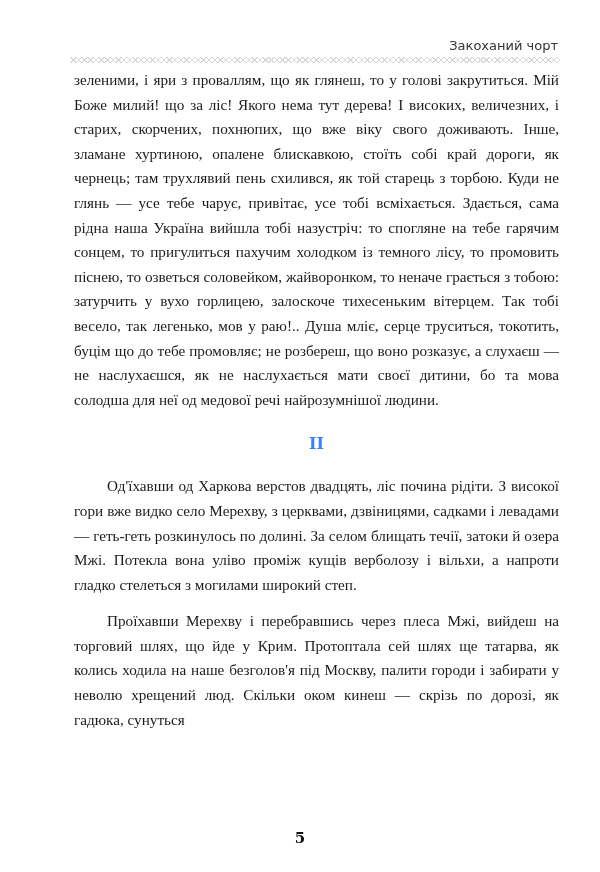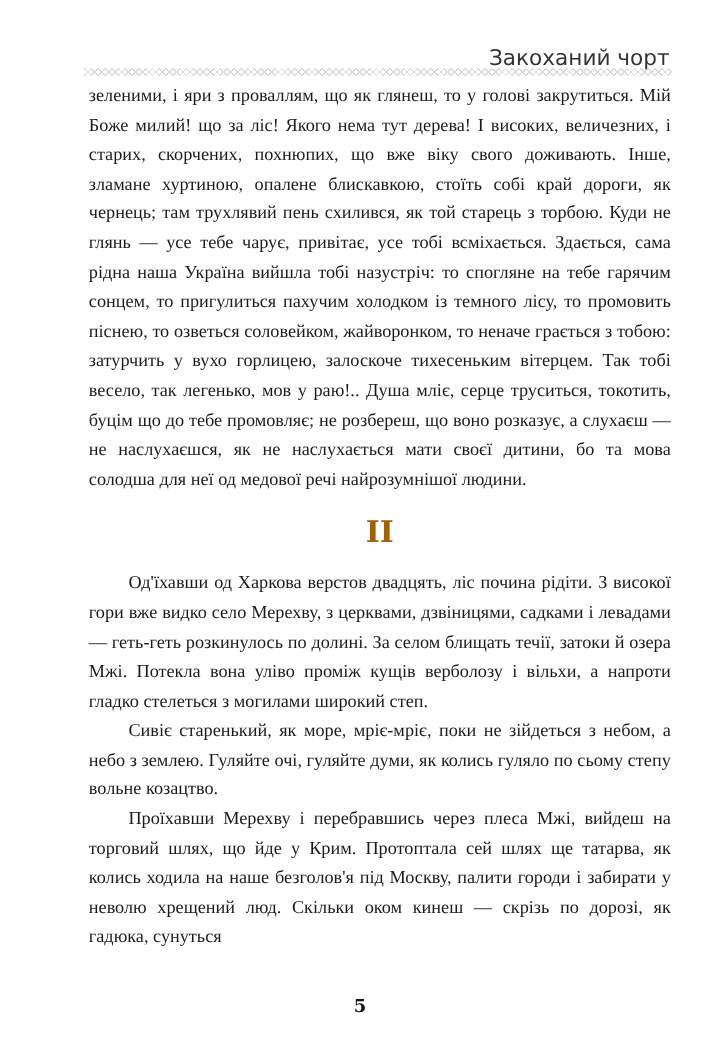--- a/index.html
+++ b/index.html
@@ -2,56 +2,55 @@
 <html><head>
 <meta charset="utf-8">
 <style>
   html, body { margin: 0; padding: 0; background: #ffffff; }
   body { width: 600px; height: 872px; position: relative; overflow: hidden; }
   .page { position: absolute; left: 0; top: 0; width: 600px; height: 872px; background: #fff; }
   .running-head {
     position: absolute; left: 0; top: 38px; width: 558px;
     text-align: right;
     font-family: "DejaVu Sans", sans-serif;
-    font-size: 18px; color: #333;
+    font-size: 13px; color: #333;
   }
   .zigzag {
     position: absolute; left: 70px; top: 57px; width: 490px; height: 6px;
     background-image: repeating-linear-gradient(135deg, #d0d0d0 0 1px, transparent 1px 4px),
                       repeating-linear-gradient(45deg, #d0d0d0 0 1px, transparent 1px 4px);
     opacity: 0.8;
   }
   .body-text {
     position: absolute; left: 74px; top: 68px; width: 485px;
     font-family: "DejaVu Serif", serif;
     font-size: 15.2px; line-height: 24.6px; color: #1b1b1b;
     text-align: justify;
   }
   .para { margin: 0; text-indent: 0; font-family: Liberation Serif, serif; }
-  .para.indent { text-indent: 33px; }
+  .para.indent { text-indent: 33px; margin-top: 12px; }
   .chapter {
-    text-align: center; font-weight: bold; font-size: 25px;
-    margin: 20px 0 18px 0; line-height: 24px; color: #a16207;
+    text-align: center; font-weight: bold; font-size: 16px;
+    margin: 20px 0 18px 0; line-height: 24px; color: #3b82f6;
   }
   .page-number {
     position: absolute; left: 0; top: 829px; width: 600px; text-align: center;
     font-family: "DejaVu Serif", serif; font-weight: bold; font-size: 15px; color: #111;
   }
 </style>
 </head>
 <body>
 
 <div class="page">
   <div class="running-head">Закоханий чорт</div>
   <div class="zigzag"></div>
 
   <div class="body-text">
     <p class="para">зеленими, і яри з проваллям, що як глянеш, то у голові закрутиться. Мій Боже милий! що за ліс! Якого нема тут дерева! І високих, величезних, і старих, скорчених, похнюпих, що вже віку свого доживають. Інше, зламане хуртиною, опалене блискавкою, стоїть собі край дороги, як чернець; там трухлявий пень схилився, як той старець з торбою. Куди не глянь — усе тебе чарує, привітає, усе тобі всміхається. Здається, сама рідна наша Україна вийшла тобі назустріч: то спогляне на тебе гарячим сонцем, то пригулиться пахучим холодком із темного лісу, то промовить піснею, то озветься соловейком, жайворонком, то неначе грається з тобою: затурчить у вухо горлицею, залоскоче тихесеньким вітерцем. Так тобі весело, так легенько, мов у раю!.. Душа мліє, серце труситься, токотить, буцім що до тебе промовляє; не розбереш, що воно розказує, а слухаєш — не наслухаєшся, як не наслухається мати своєї дитини, бо та мова солодша для неї од медової речі найрозумнішої людини.</p>
 
     <div class="chapter">II</div>
 
     <p class="para indent">Од'їхавши од Харкова верстов двадцять, ліс почина рідіти. З високої гори вже видко село Мерехву, з церквами, дзвіницями, садками і левадами — геть-геть розкинулось по долині. За селом блищать течії, затоки й озера Мжі. Потекла вона уліво проміж кущів верболозу і вільхи, а напроти гладко стелеться з могилами широкий степ.</p>
-    <p class="para indent">Сивіє старенький, як море, мріє-мріє, поки не зійдеться з небом, а небо з землею. Гуляйте очі, гуляйте думи, як колись гуляло по сьому степу вольне козацтво.</p>
     <p class="para indent">Проїхавши Мерехву і перебравшись через плеса Мжі, вийдеш на торговий шлях, що йде у Крим. Протоптала сей шлях ще татарва, як колись ходила на наше безголов'я під Москву, палити городи і забирати у неволю хрещений люд. Скільки оком кинеш — скрізь по дорозі, як гадюка, сунуться</p>
   </div>
 
   <div class="page-number">5</div>
 </div>
 
 </body></html>

